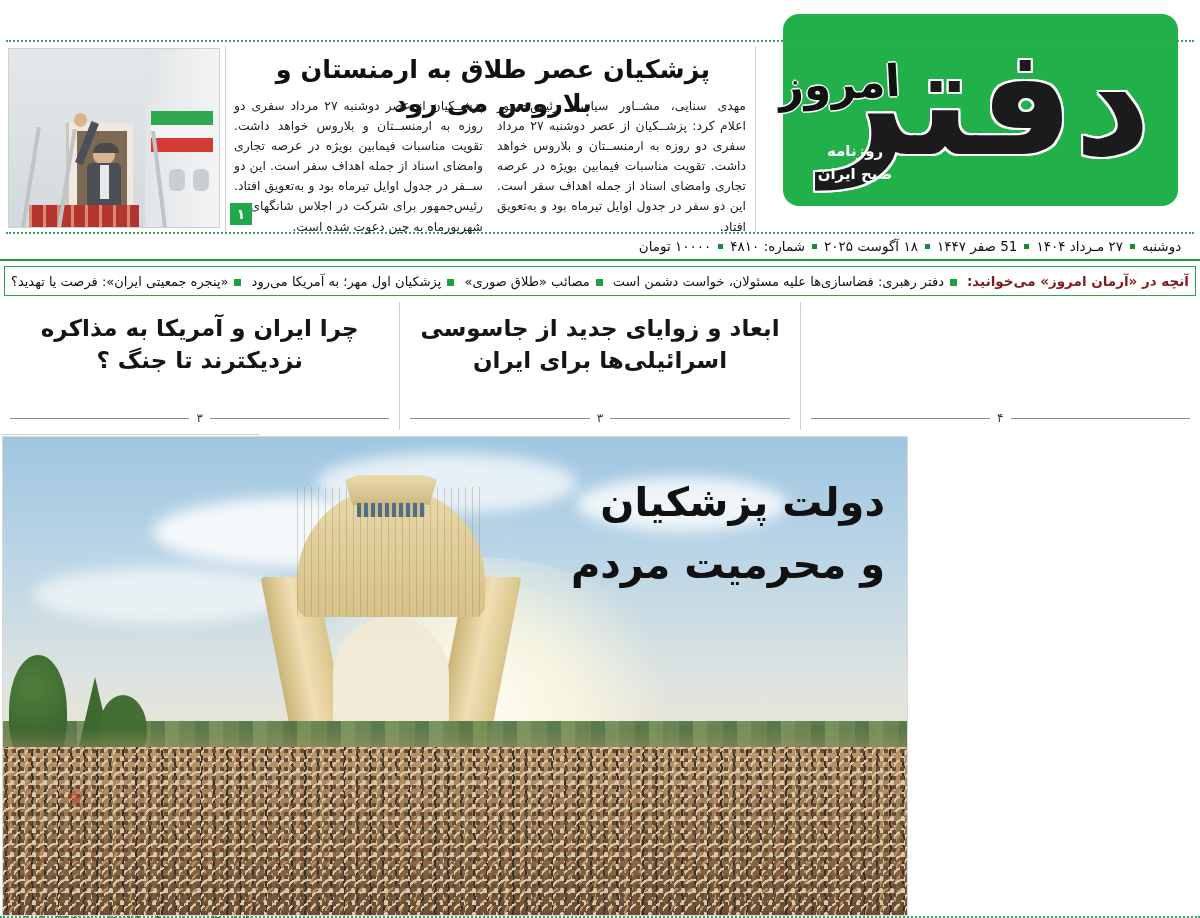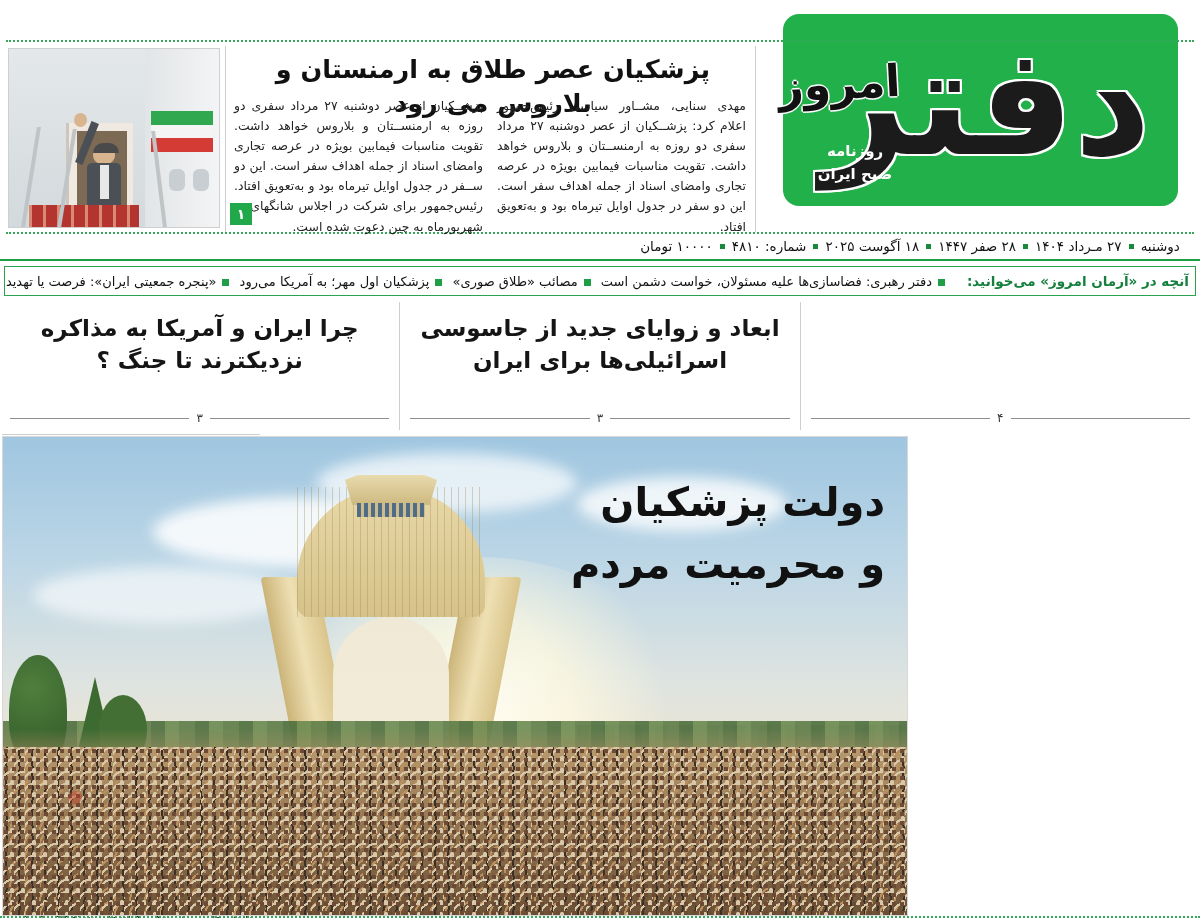--- a/index.html
+++ b/index.html
@@ -54,21 +54,21 @@
 
   .green-rule{position:absolute;right:0;width:1200px;height:2px;background:#1f9e46;}
 
   
   .ticker{
     position:absolute;top:266px;right:4px;width:1192px;height:30px;
     border:1px solid #2aa34f;background:#fff;
     display:flex;align-items:center;overflow:hidden;white-space:nowrap;
     padding:0 6px;box-sizing:border-box;
   }
-  .ticker-lead{color:#15803d;font-weight:bold;font-size:13.5px;margin-left:16px;text-align:right;}
+  .ticker-lead{color:#7f1d1d;font-weight:bold;font-size:13.5px;margin-left:4px;text-align:right;}
   .ticker-items{font-size:13px;color:#111;}
   .tsq{display:inline-block;width:7px;height:7px;background:#1f9e46;margin:0 6px;vertical-align:middle;}
 
   
   .lead{position:absolute;top:44px;right:452px;width:520px;height:188px;}
   .lead-title{
     position:absolute;top:8px;right:0;width:510px;
     font-size:25.5px;font-weight:bold;color:#111;text-align:center;line-height:1.35;
   }
   .lead-cols{
@@ -214,21 +214,21 @@
     </div>
     <div class="logo-sub-emrooz">امروز</div>
     <div class="logo-tag">روزنامه صبح ایران</div>
   </div>
 
   <div class="dateline">
     <span>دوشنبه</span>
     <span class="dot"></span>
     <span>۲۷ مـرداد ۱۴۰۴</span>
     <span class="dot"></span>
-    <span>۲۸ صفر ۱۴۴۷</span>
+    <span>51 صفر ۱۴۴۷</span>
     <span class="dot"></span>
     <span>۱۸ آگوست ۲۰۲۵</span>
     <span class="dot"></span>
     <span>شماره: ۴۸۱۰</span>
     <span class="dot"></span>
     <span>۱۰۰۰۰ تومان</span>
   </div>
 
   <div class="green-rule" style="top:259px;"></div>
 

